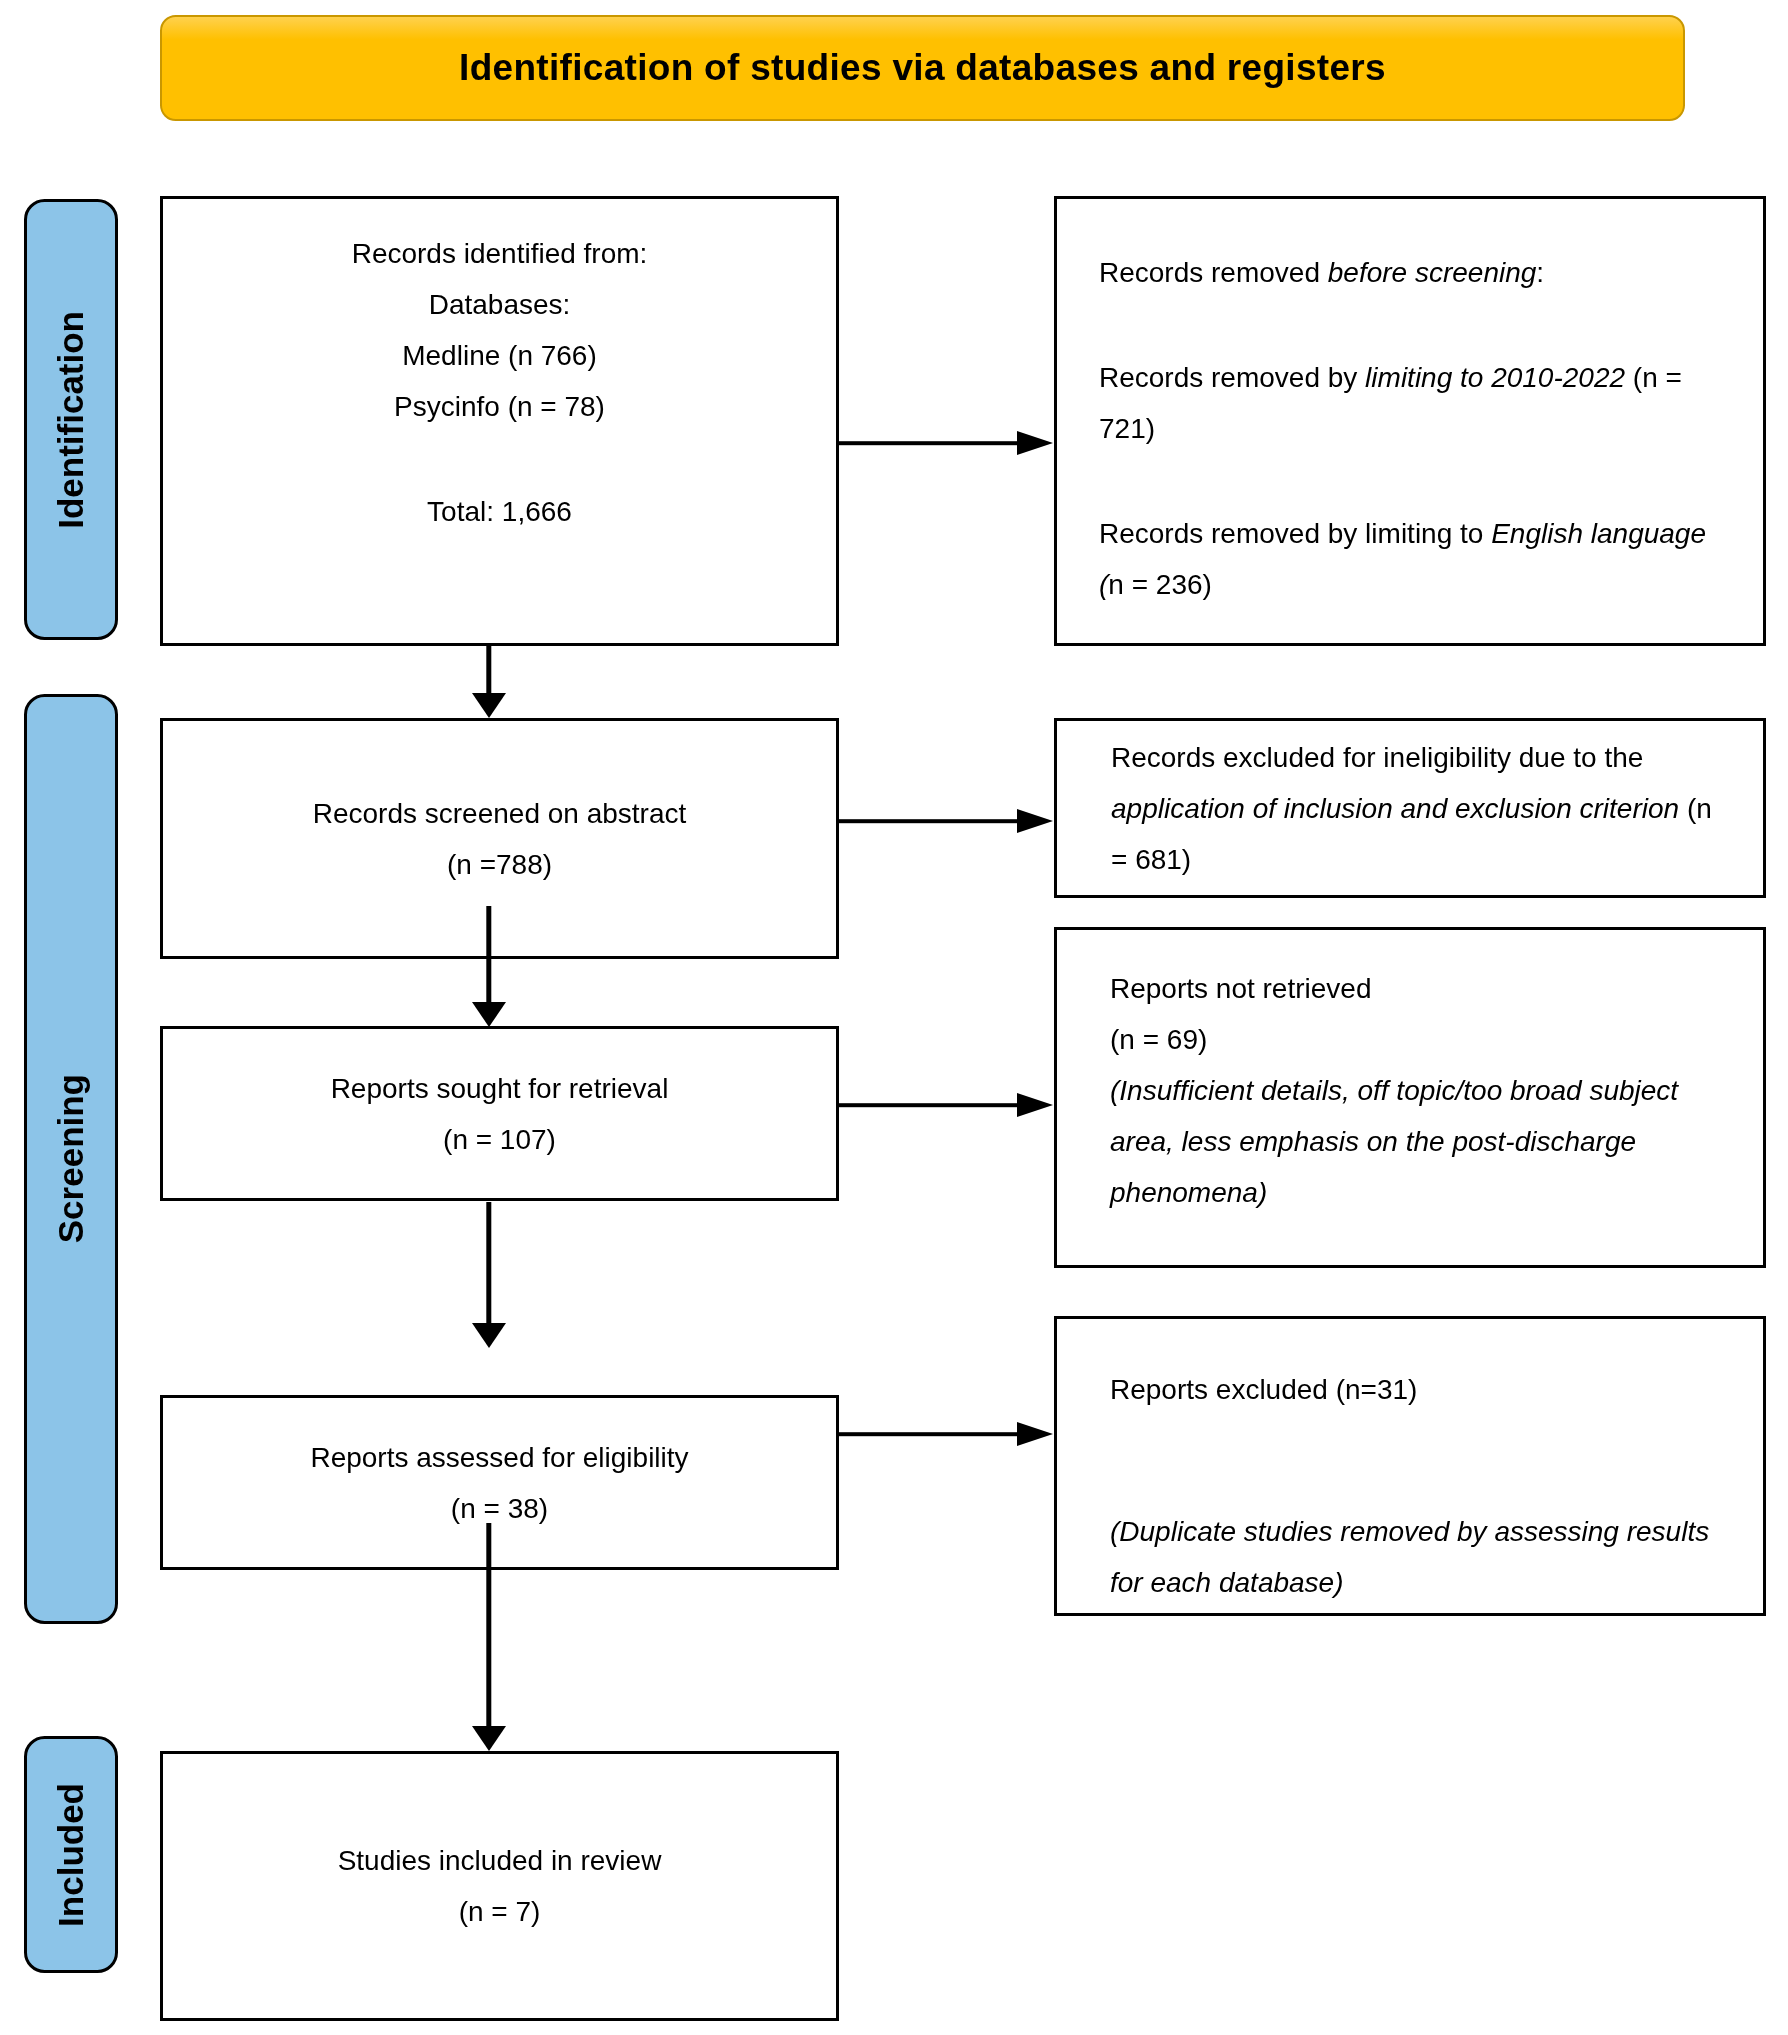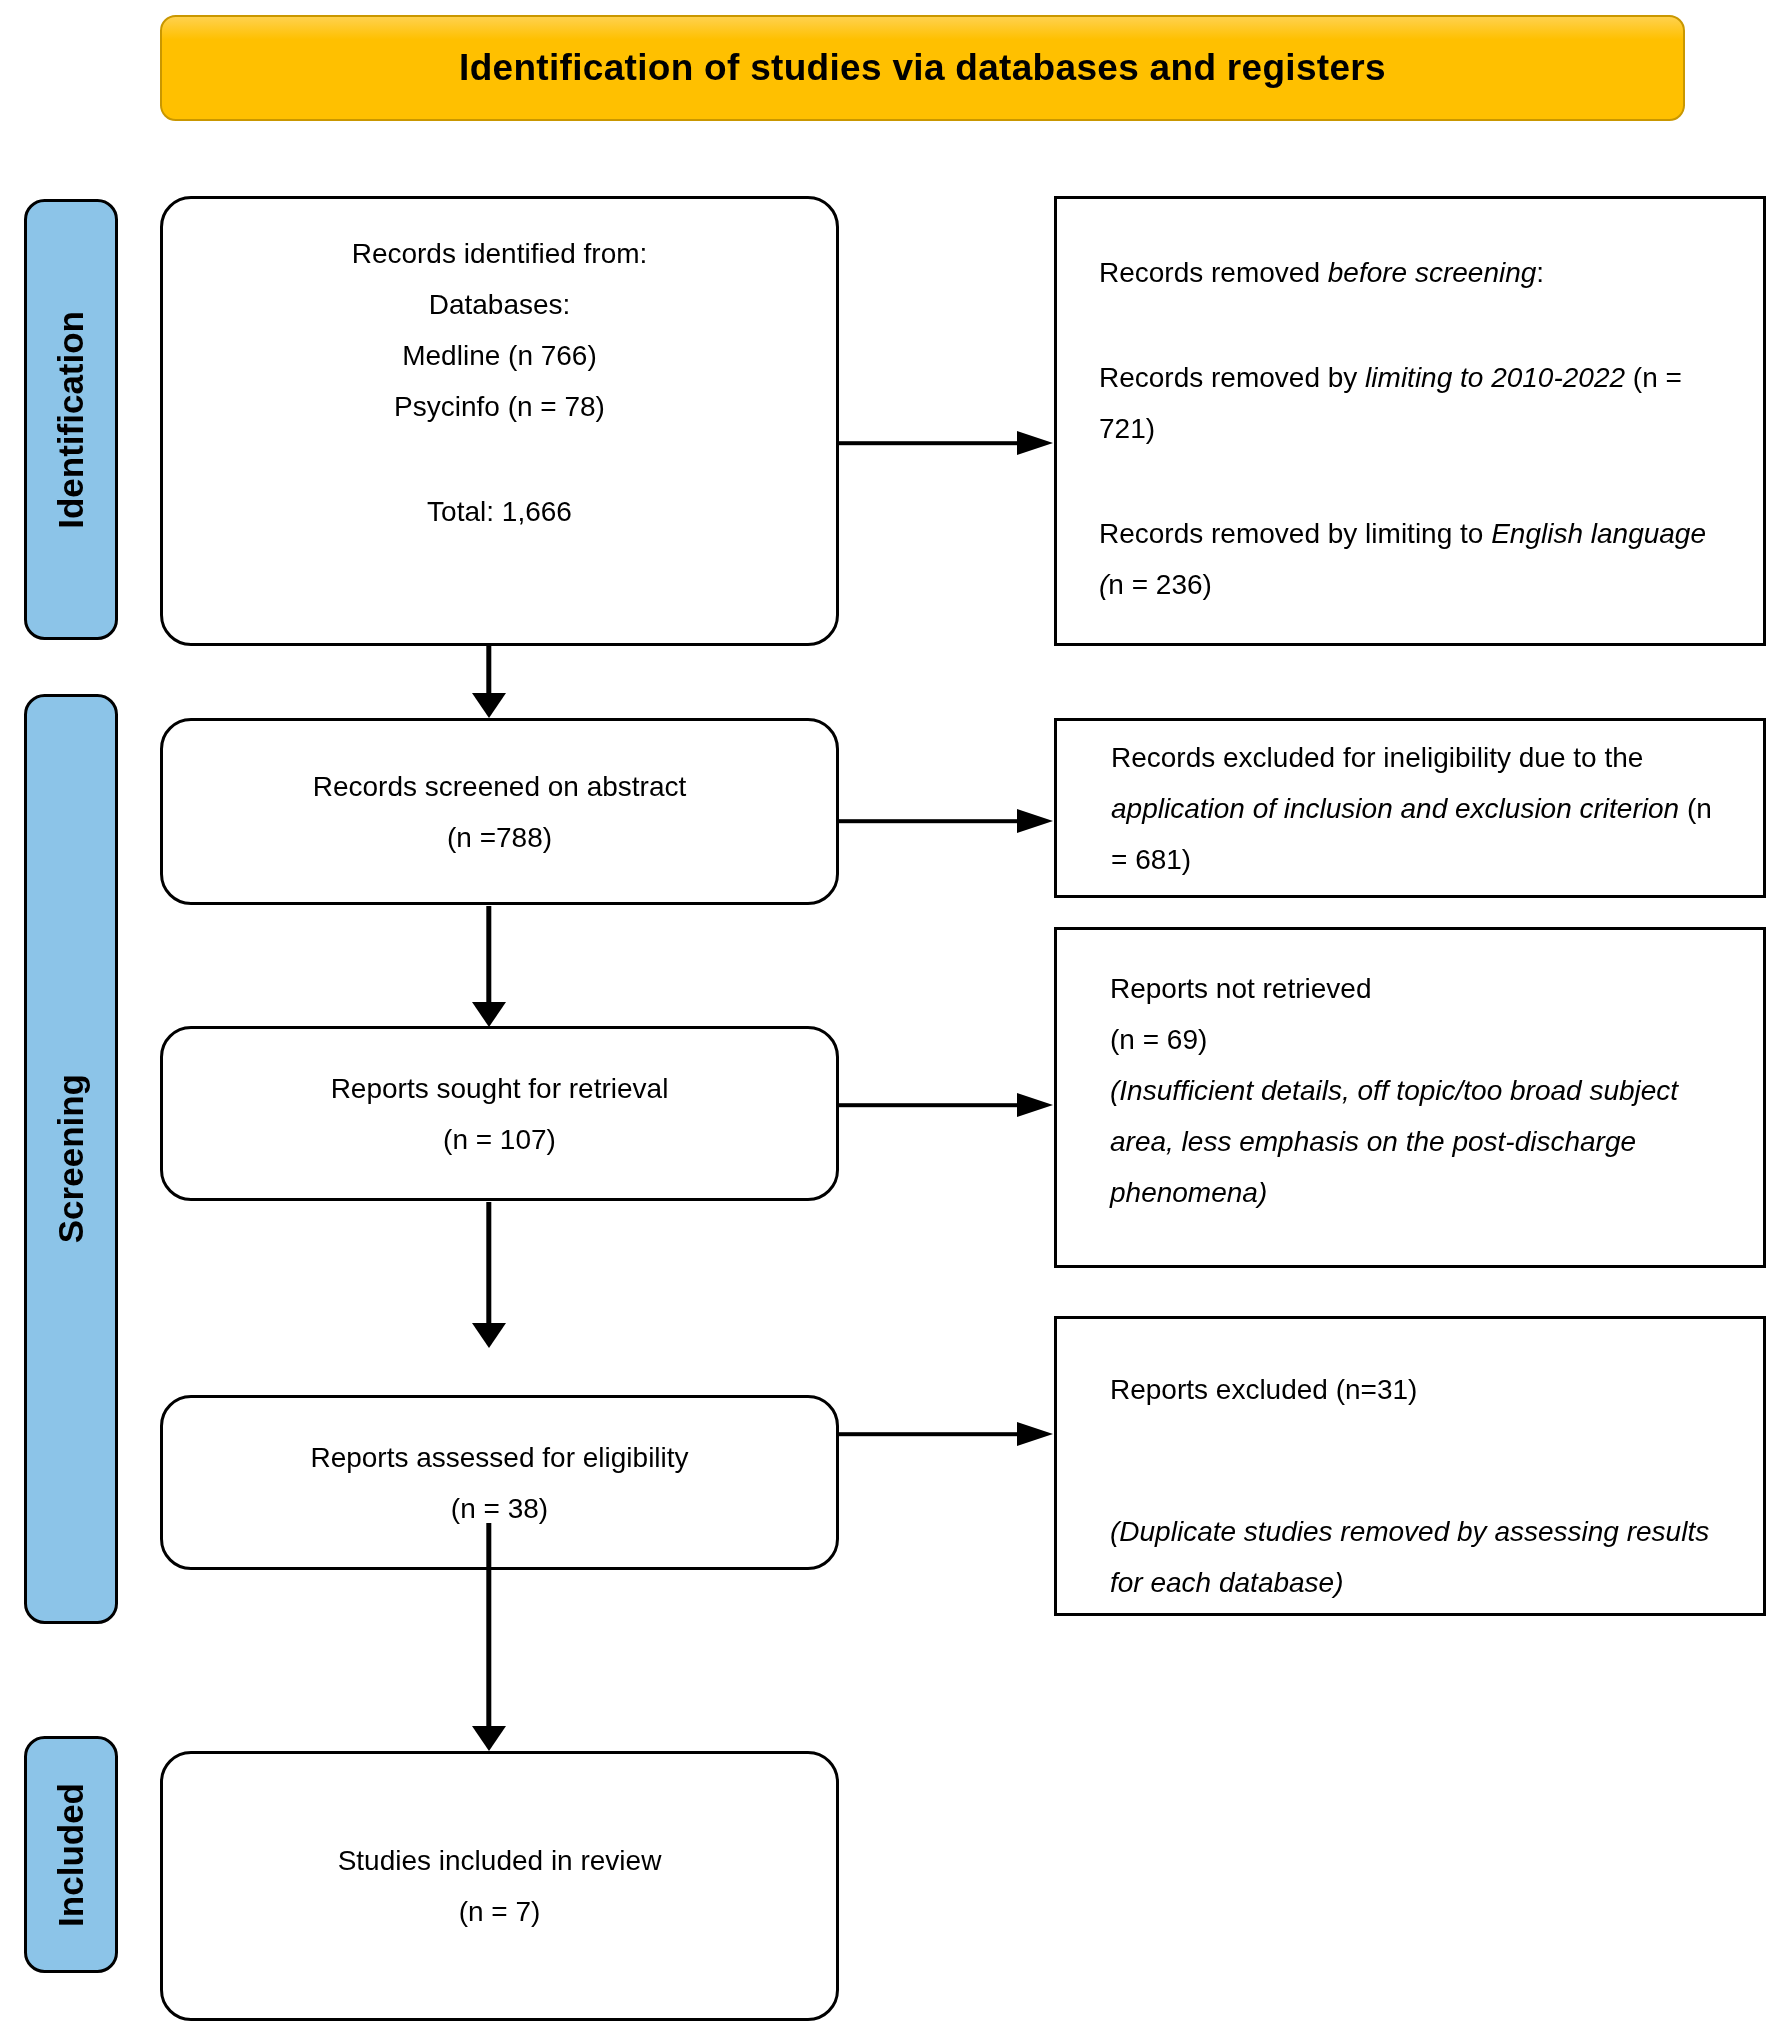--- a/index.html
+++ b/index.html
@@ -47,21 +47,21 @@
   .box {
     position: absolute;
     background: #fff;
     border: 3.6px solid #000;
     box-sizing: border-box;
     font-size: 28px;
     line-height: 51px;
   }
   .box.center {
     text-align: center;
-    display: flex; flex-direction: column; justify-content: center; border-radius: 31px;
+    display: flex; flex-direction: column; justify-content: center;
   }
   .box.center.top { justify-content: flex-start; padding-top: 29px; }
   .box.leftcol-1 { left: 160px; width: 679px; }
   .box.rightcol  { left: 1054px; width: 712px; text-align: left; }
   .gap { height: 54px; }
   i { font-style: italic; }
   .para { margin: 0; }
 
   
   .arrow-v { position: absolute; width: 36px; }
@@ -110,21 +110,21 @@
 
   <div class="box leftcol-1 center top" style="top:196px; height:450px;">
     <div>Records identified from:</div>
     <div>Databases:</div>
     <div>Medline (n 766)</div>
     <div>Psycinfo (n = 78)</div>
     <div class="gap"></div>
     <div>Total: 1,666</div>
   </div>
 
-  <div class="box leftcol-1 center" style="top:718px; height:187px;">
+  <div class="box leftcol-1 center" style="top:718px; height:241px;">
     <div>Records screened on abstract</div>
     <div>(n =788)</div>
   </div>
 
   <div class="box leftcol-1 center" style="top:1026px; height:175px;">
     <div>Reports sought for retrieval</div>
     <div>(n = 107)</div>
   </div>
 
   <div class="box leftcol-1 center" style="top:1348px; height:175px;margin-top:47px;">

